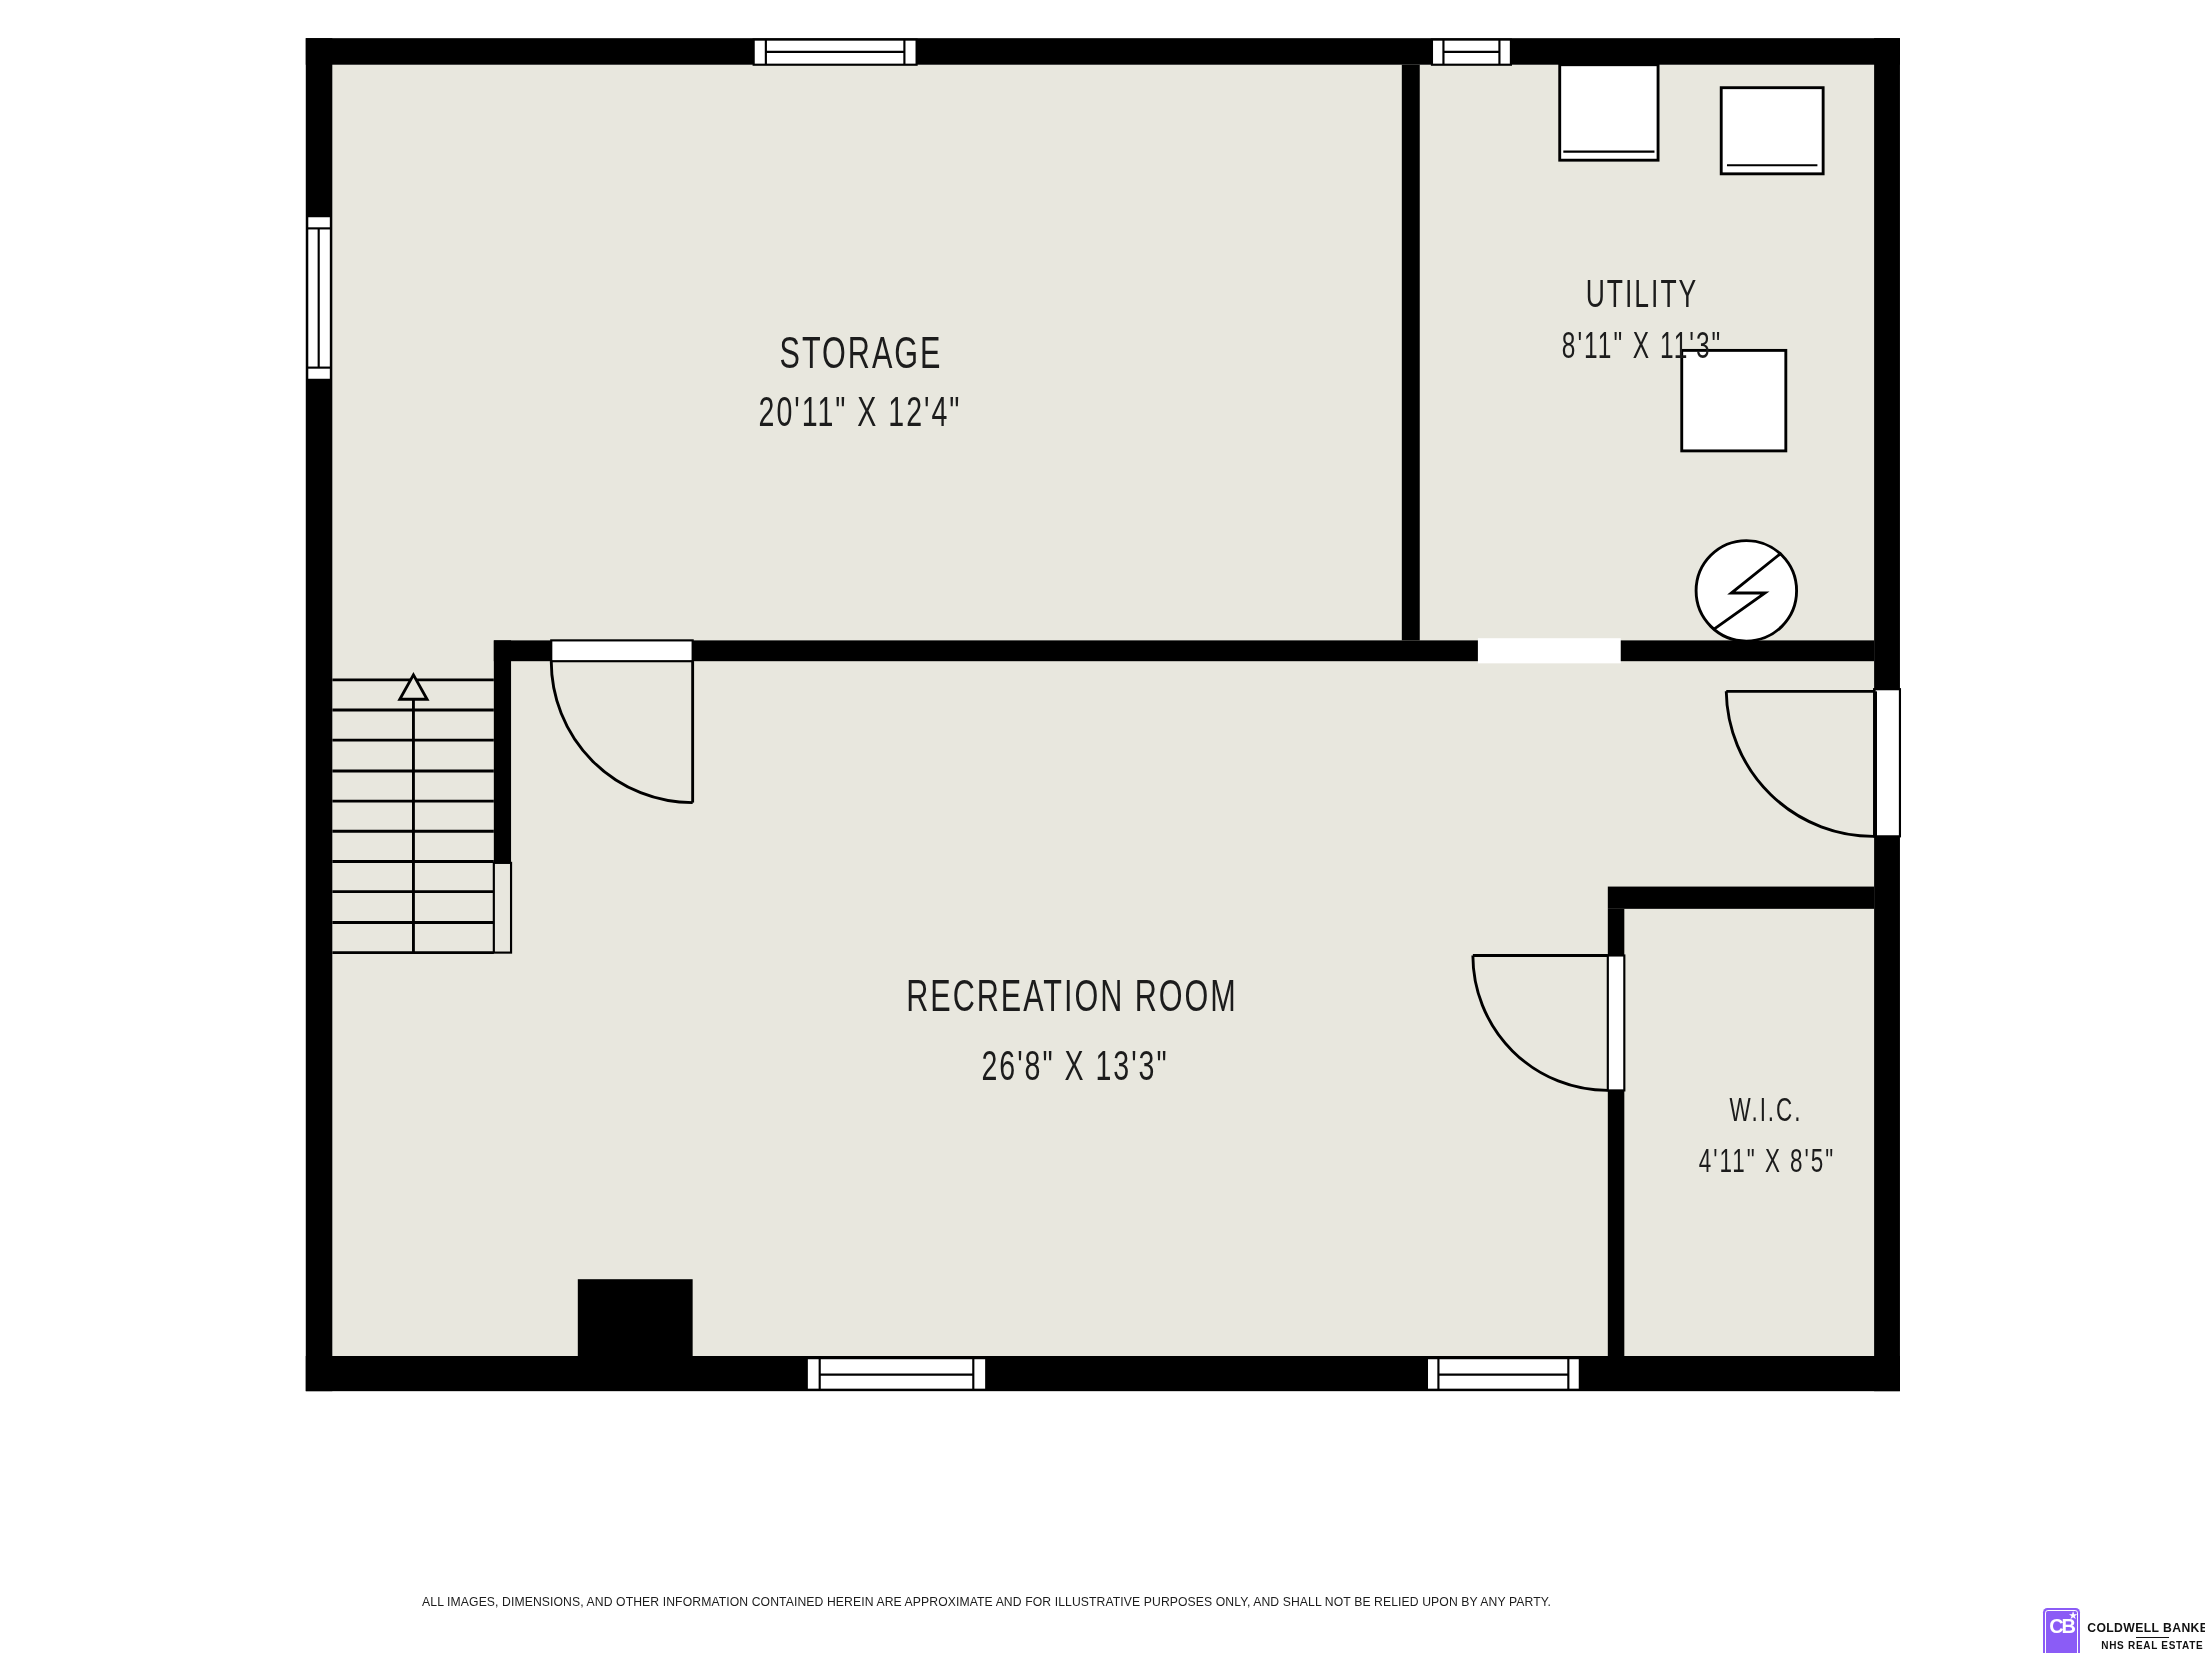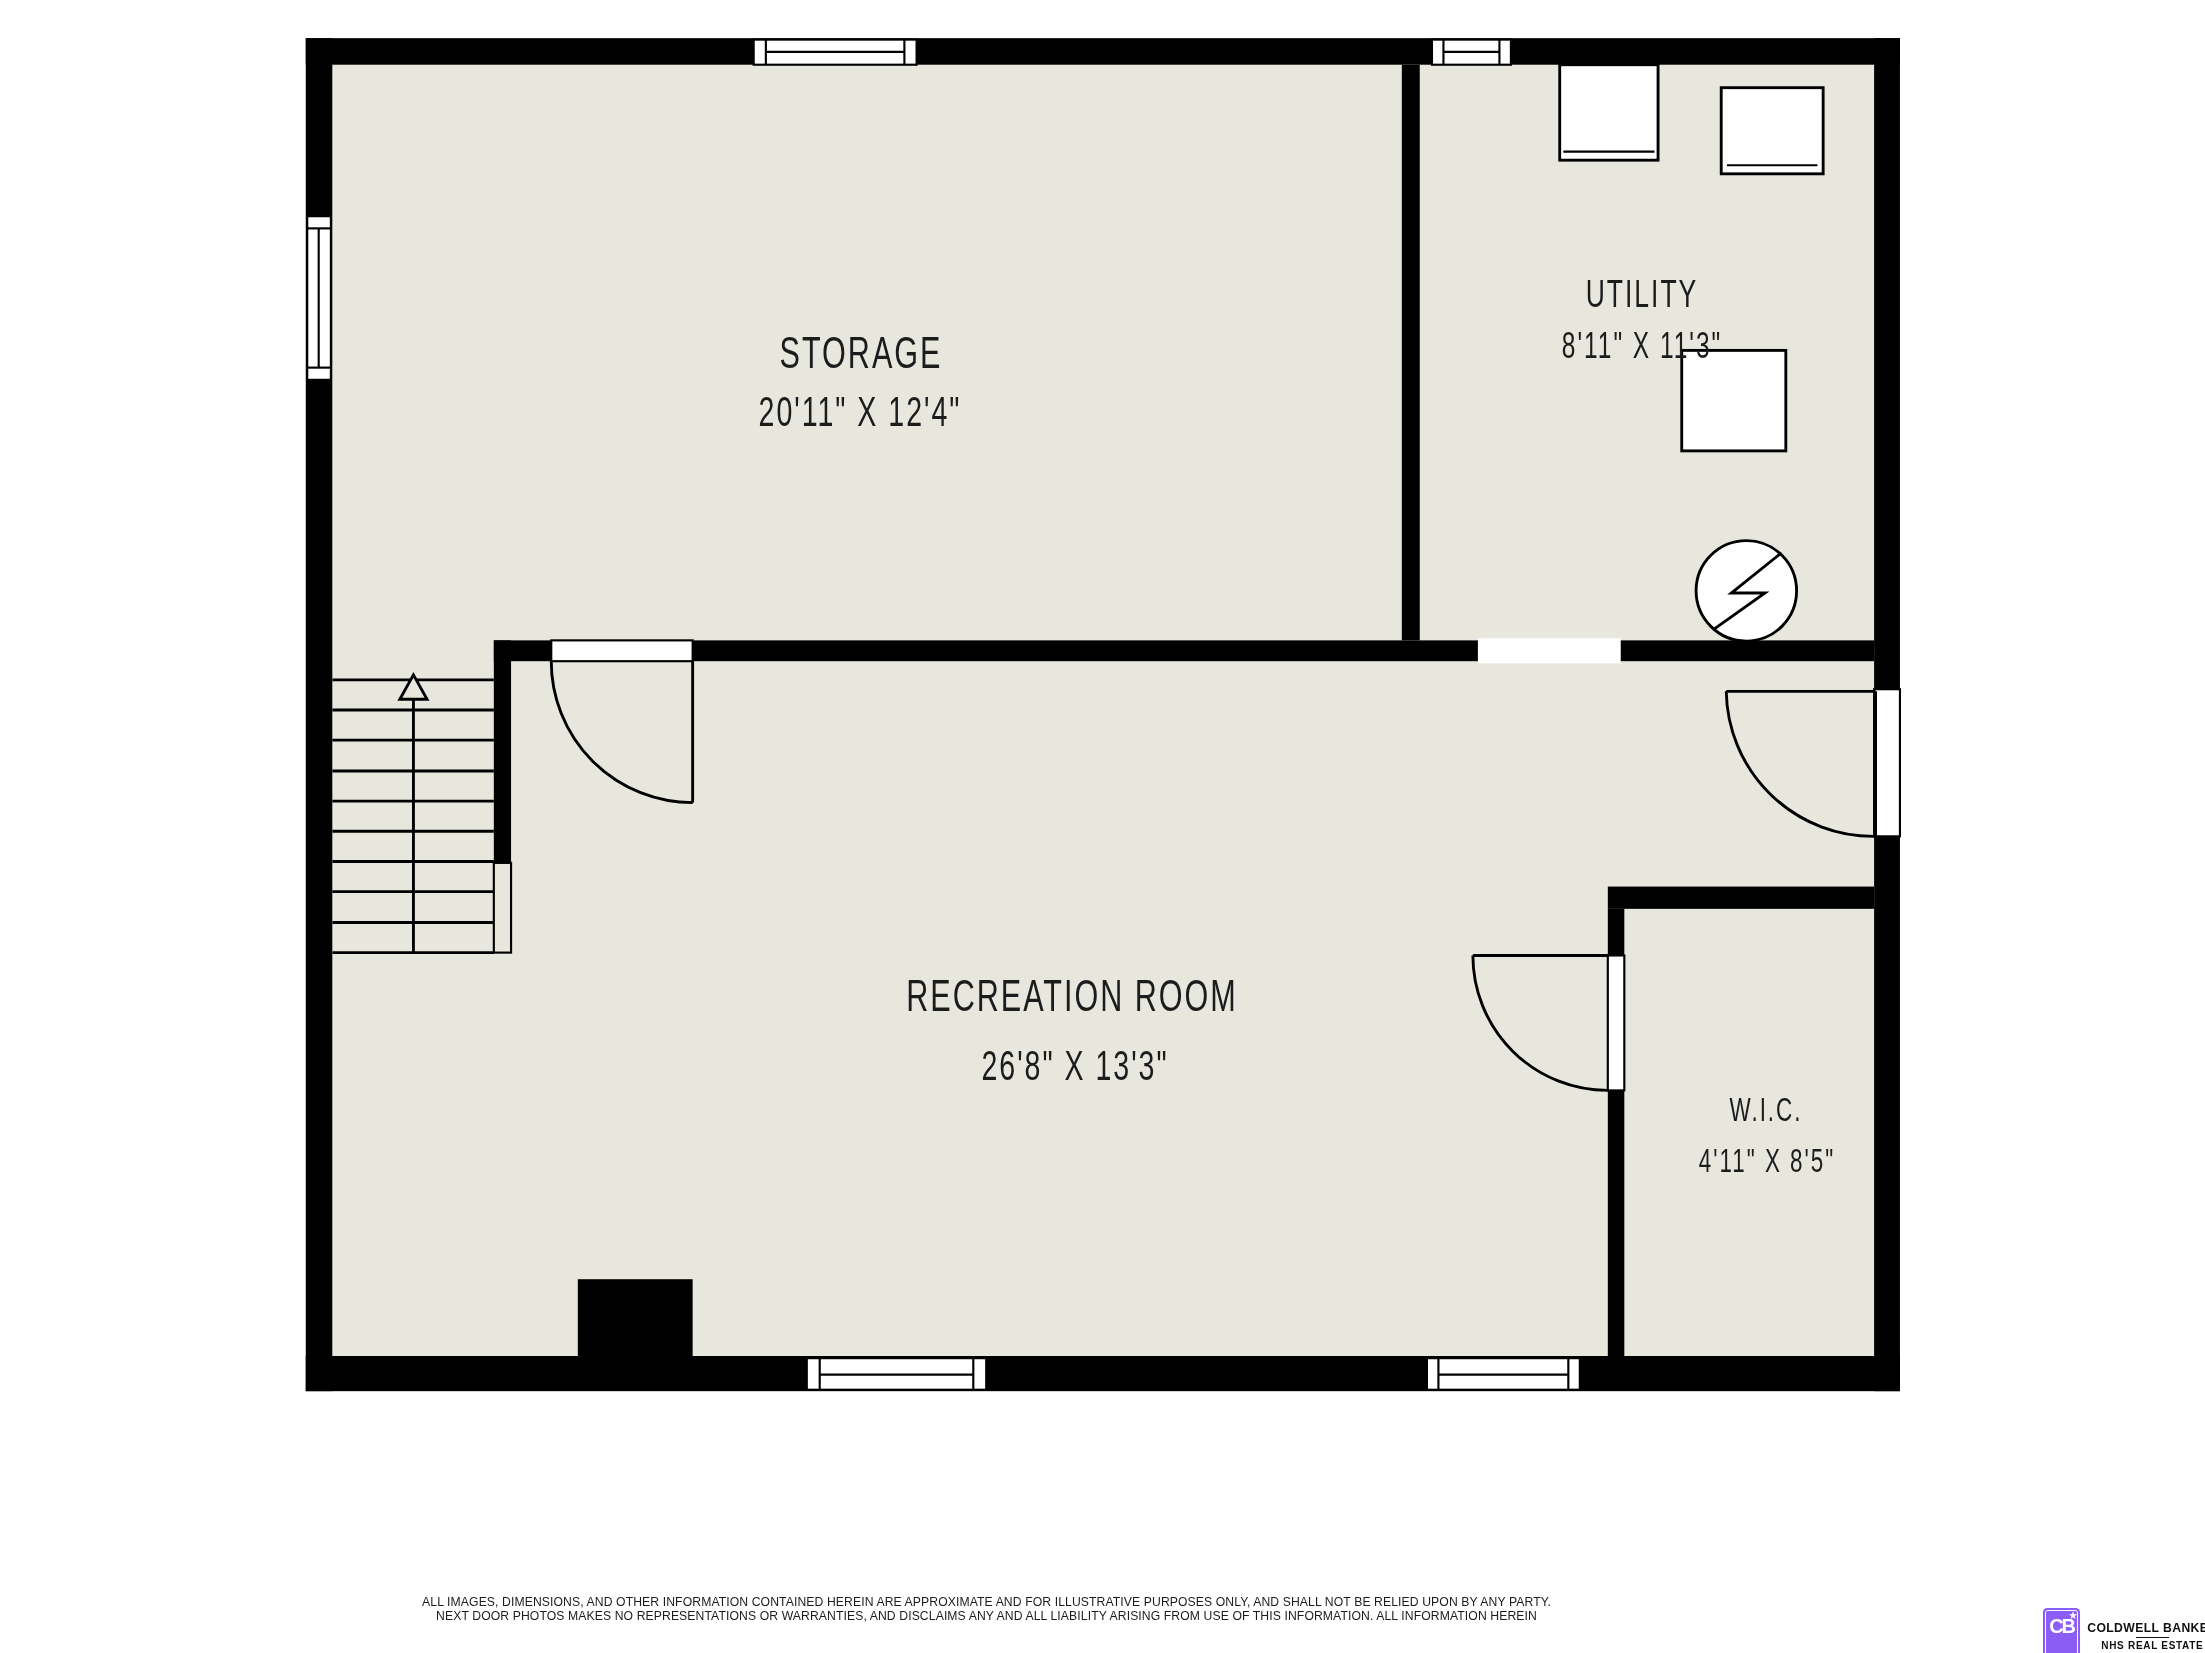--- a/index.html
+++ b/index.html
@@ -148,21 +148,20 @@
   <div class="room-label fs50" style="left:1642px;top:346px;">8'11" X 11'3"</div>
 
   <div class="room-label fs62" style="left:1072px;top:996px;">RECREATION ROOM</div>
   <div class="room-label fs58" style="left:1075px;top:1066px;">26'8" X 13'3"</div>
 
   <div class="room-label fs46" style="left:1766px;top:1110px;">W.I.C.</div>
   <div class="room-label fs46" style="left:1767px;top:1161px;">4'11" X 8'5"</div>
 
   <div class="disclaimer">
     <div>ALL IMAGES, DIMENSIONS, AND OTHER INFORMATION CONTAINED HEREIN ARE APPROXIMATE AND FOR ILLUSTRATIVE PURPOSES ONLY, AND SHALL NOT BE RELIED UPON BY ANY PARTY.</div>
-    <div>NEXT DOOR PHOTOS MAKES NO REPRESENTATIONS OR WARRANTIES, AND DISCLAIMS ANY AND ALL LIABILITY ARISING FROM USE OF THIS INFORMATION. ALL INFORMATION HEREIN</div>
   </div>
 
   <div class="logo">
     <div class="cb-square">
       <div class="cb-inner"></div>
       <div class="cb-mono">CB</div>
       <div class="cb-star">★</div>
     </div>
     <div class="logo-text">
       <div class="brand-main">COLDWELL BANKER</div>

